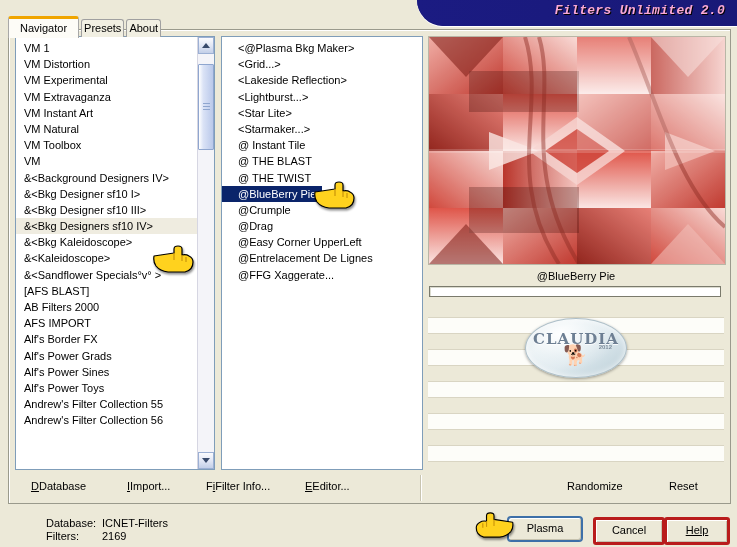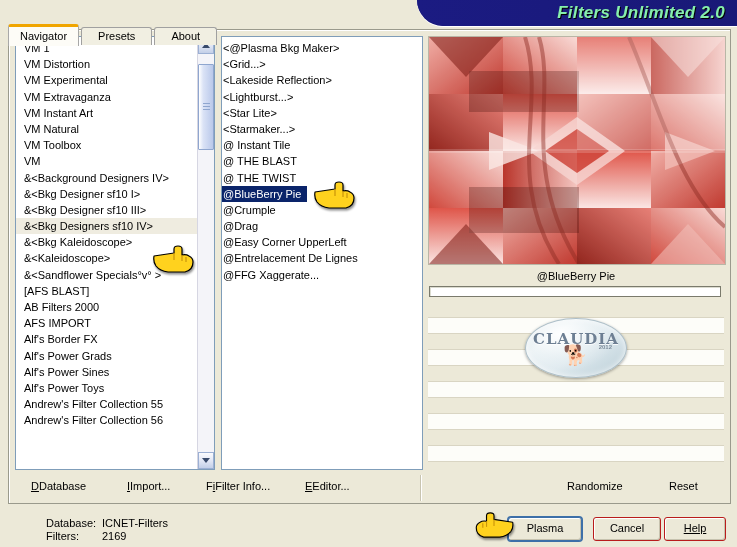--- a/index.html
+++ b/index.html
@@ -20,31 +20,31 @@
     border-bottom-left-radius:26px 26px;
     box-shadow:0 1px 0 #fff;
   }
   .banner-inner{
     position:absolute;right:0;top:0;width:320px;height:26px;
     background:linear-gradient(90deg,#1b1b82 0%,#1a1a7e 40%,#191977 100%);
     border-bottom-left-radius:30px 26px;
   }
   .banner-title{
     position:absolute;right:12px;top:3px;
-    font-family:Liberation Sans, sans-serif;
-    font-style:italic;font-weight:bold;font-size:17px;
-    color:#86efac;letter-spacing:0.3px;
+    font-family:Liberation Mono, monospace;
+    font-style:italic;font-weight:bold;font-size:13px;
+    color:#f9a8d4;letter-spacing:0.3px;
     text-shadow:1px 1px 0 #000;
     white-space:nowrap;
   }
 
   
-  .tabs{position:absolute;left:8px;top:25px;height:20px;display:flex;align-items:flex-end;z-index:5;justify-content:flex-end;}
+  .tabs{position:absolute;left:8px;top:17px;height:20px;display:flex;align-items:flex-end;z-index:5;justify-content:flex-end;}
   .tab{
-    height:17px;line-height:17px;padding:0 16px;margin-right:2px;
+    height:17px;line-height:17px;padding:0 2px;margin-right:2px;
     background:#f1efe2;border:1px solid #a0a0a0;border-bottom:none;
     border-top-left-radius:3px;border-top-right-radius:3px;
     font-size:11px;color:#000;cursor:default;
   }
   .tab.active{
     height:19px;line-height:19px;padding:0 11px;
     background:#fdfcf7;border:1px solid #a8a8a8;border-bottom:none;
     border-top:3px solid #f0a500;
     position:relative;z-index:6;margin-bottom:-1px;
   }
@@ -63,21 +63,21 @@
   #nav-list{left:6px;top:6px;width:198px;height:432px;}
   #filter-list{left:212px;top:6px;width:200px;height:432px;}
 
   .list-scroll{position:absolute;left:0;top:0;right:0;bottom:0;overflow:hidden;}
   .list-inner{padding:3px 0 0 0;}
   .li{
     height:16.2px;line-height:16.2px;padding:0 4px 0 8px;
     font-size:11px;white-space:nowrap;overflow:hidden;cursor:default;
     color:#000;
   }
-  #filter-list .li{padding-left:1px;}
+  #filter-list .li{padding-left:16px;}
   .li.hl-soft{background:#efece0;}
   .li.sel{background:#0a246a;color:#fff;display:inline-block;padding-right:6px;}
   .li-wrap{height:16.2px;}
 
   
   .vscroll{
     position:absolute;right:0;top:0;width:16px;bottom:0;
     background:#f1f1f6;border-left:1px solid #d6d6e2;
   }
   .sb-btn{
@@ -159,21 +159,21 @@
 
   
   .status{position:absolute;left:0;top:509px;width:737px;height:38px;background:#ece9d8;}
   .st-line{position:absolute;font-size:11px;color:#000;white-space:nowrap;padding-left:36px;}
   .st-k{position:absolute;left:10px;}
   .st-v{position:absolute;left:66px;}
 
   .btn{
     position:absolute;height:22px;line-height:20px;text-align:center;
     font-size:11px;color:#000;background:#ece9d8;
-    border:1px solid #b91c1c;border-radius:3px;
+    border:3px solid #b91c1c;border-radius:3px;
     box-shadow:inset 1px 1px 0 #fff, inset -1px -1px 0 #c6c2ae;
     cursor:default;
   }
   .btn.default{
     border:1px solid #3d6fa8;
     box-shadow:0 0 0 1px #3d6fa8, inset 1px 1px 0 #fff, inset -1px -1px 0 #c6c2ae;
   }
 
   
   .hand{position:absolute;width:44px;height:30px;pointer-events:none;}

